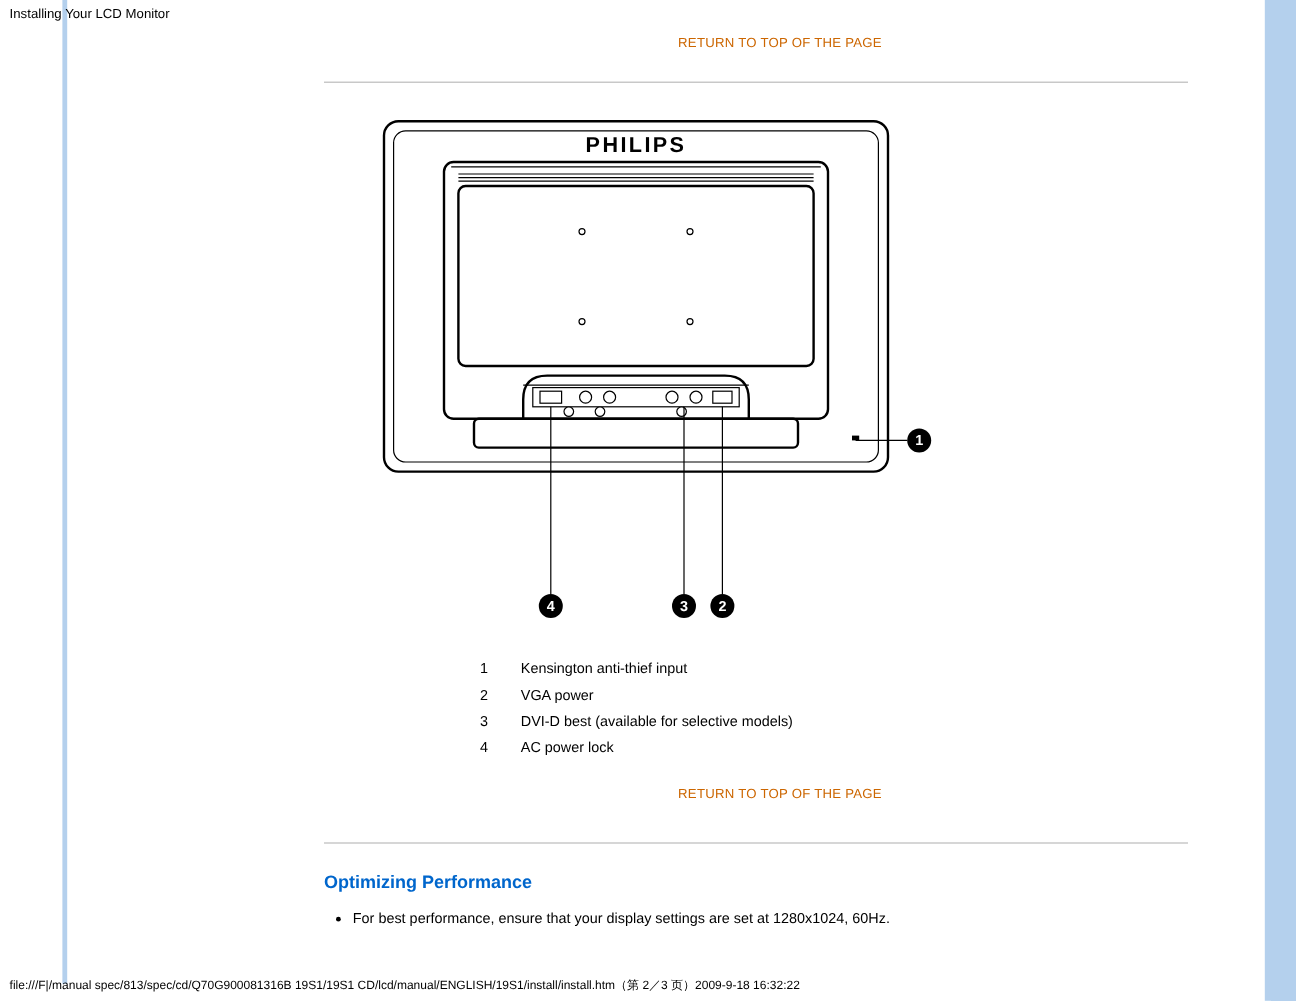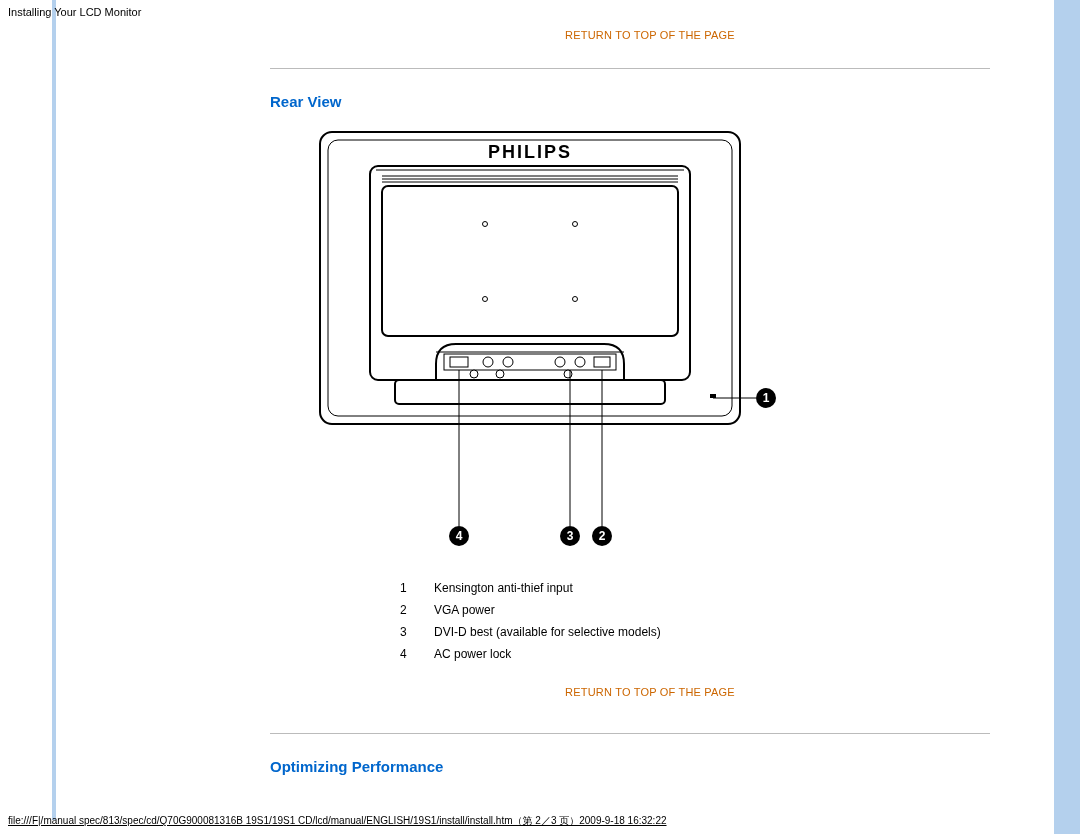--- a/index.html
+++ b/index.html
@@ -90,40 +90,38 @@
   }
   .bullet-list li {
     margin-bottom: 4px;
   }
   .footer {
     position: absolute;
     bottom: 6px;
     left: 8px;
     font-size: 10px;
     color: #000;
-    text-decoration: underline;
   }
 </style>
 </head>
 <body>
 
 <div class="right-strip"></div>
 <div class="left-strip"></div>
 
 <div class="header-title">Installing Your LCD Monitor</div>
 
 <div class="content">
 
   <div class="top-link-wrap">
     <a href="#" class="top-link">RETURN TO TOP OF THE PAGE</a>
   </div>
 
   <hr class="rule">
 
-  <div class="section-heading">Rear View</div>
 
   <div class="diagram-wrap">
     <svg class="diagram-svg" viewBox="0 0 470 432">
 
       <rect x="10" y="8" width="420" height="292" rx="12" ry="12" fill="#fff" stroke="#000" stroke-width="2"></rect>
       <rect x="18" y="16" width="404" height="276" rx="10" ry="10" fill="#fff" stroke="#000" stroke-width="1"></rect>
 
       <text x="220" y="34" text-anchor="middle" font-family="Arial" font-size="18" font-weight="bold" letter-spacing="2" fill="#000">PHILIPS</text>
 
       <rect x="60" y="42" width="320" height="214" rx="8" ry="8" fill="#fff" stroke="#000" stroke-width="2"></rect>
@@ -203,16 +201,19 @@
     </table>
 
   <div class="top-link-wrap" style="margin-top:20px;">
     <a href="#" class="top-link">RETURN TO TOP OF THE PAGE</a>
   </div>
 
   <hr class="rule" style="margin-top:34px;">
 
   <div class="section-heading">Optimizing Performance</div>
 
+  <ul class="bullet-list">
+    <li>For best performance, ensure that your display settings are set at 1280x1024, 60Hz.</li>
+  </ul>
 
 </div>
 
 <div class="footer">file:///F|/manual spec/813/spec/cd/Q70G900081316B 19S1/19S1 CD/lcd/manual/ENGLISH/19S1/install/install.htm（第 2／3 页）2009-9-18 16:32:22</div>
 
 </body></html>

